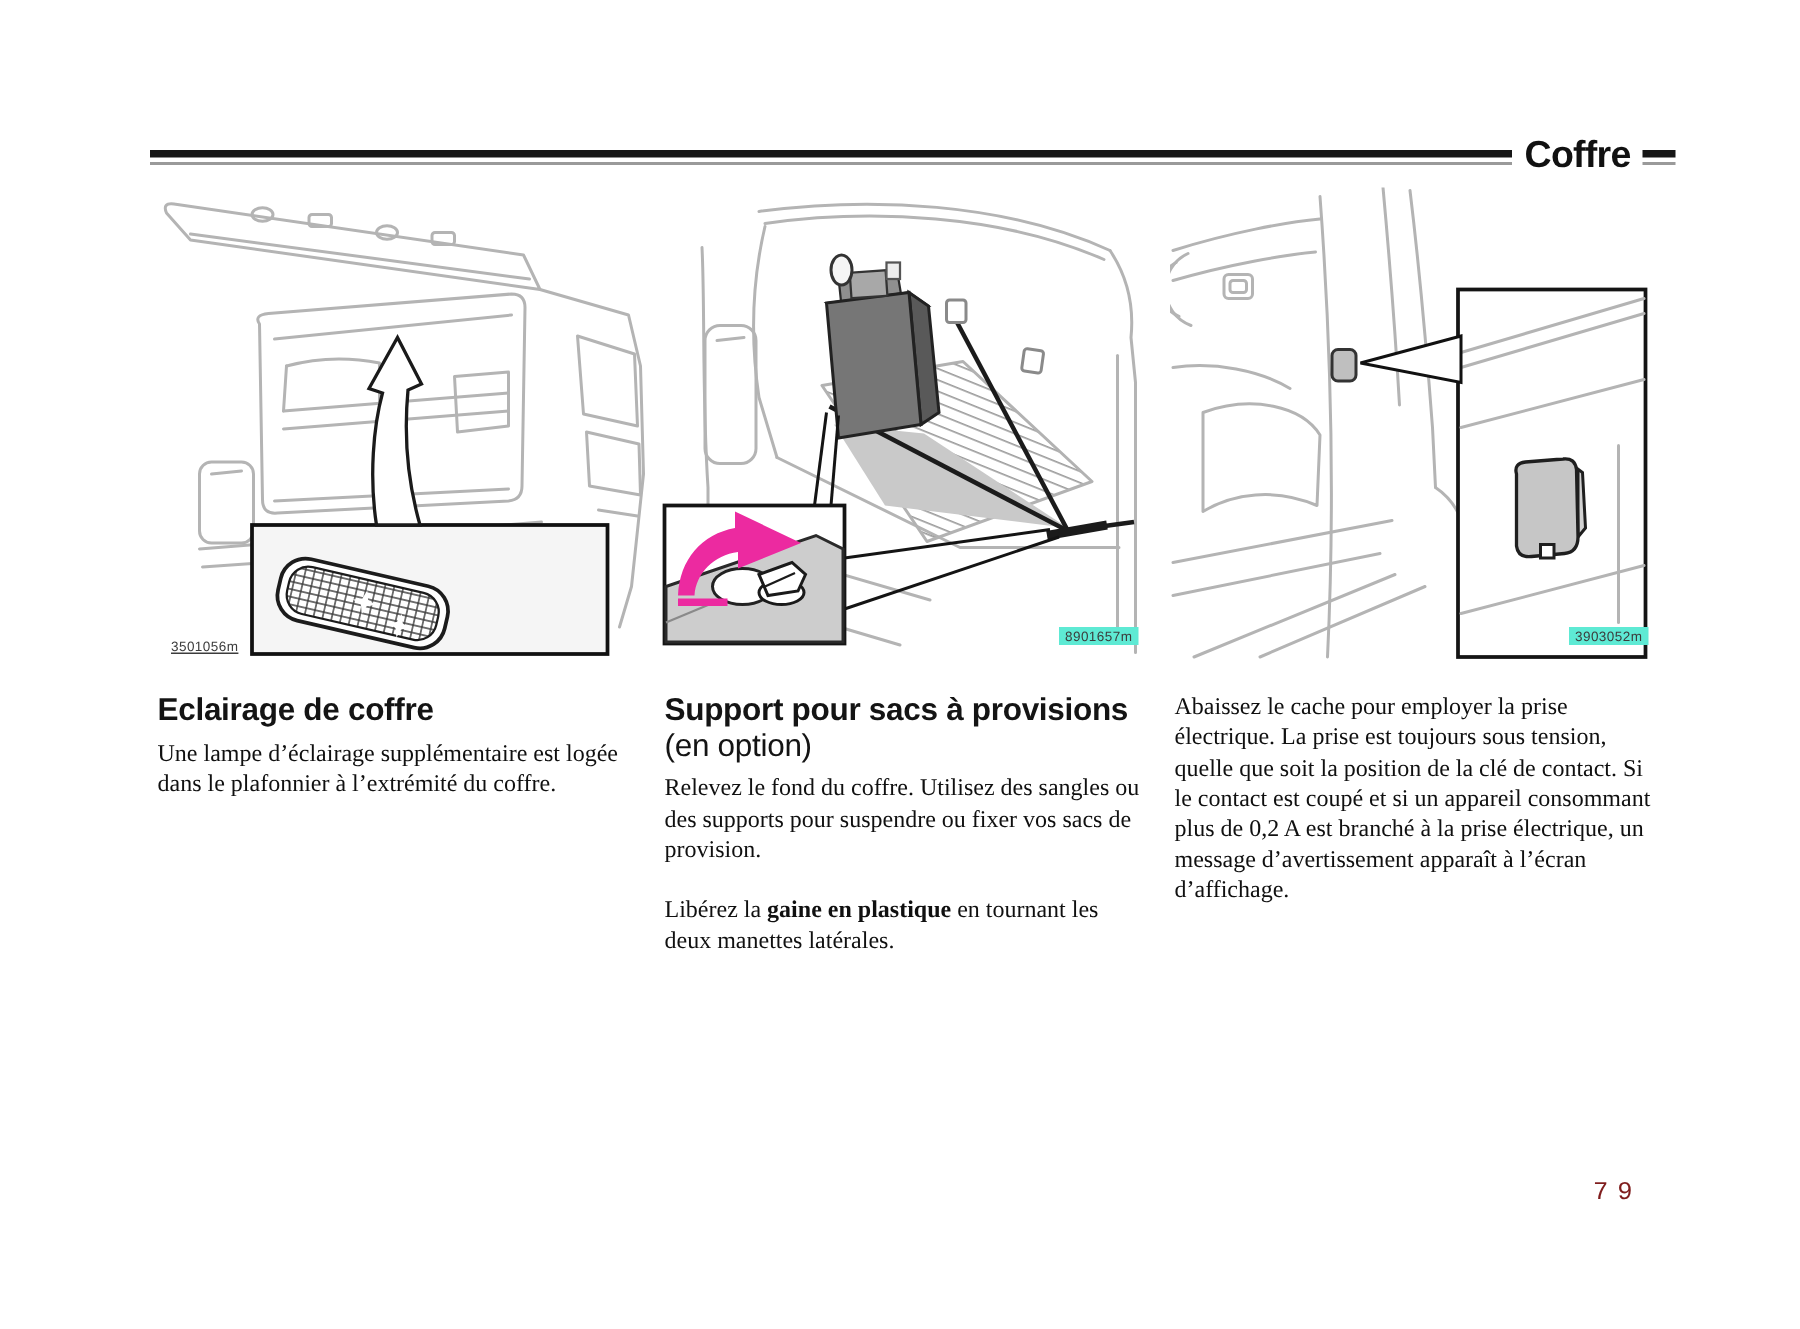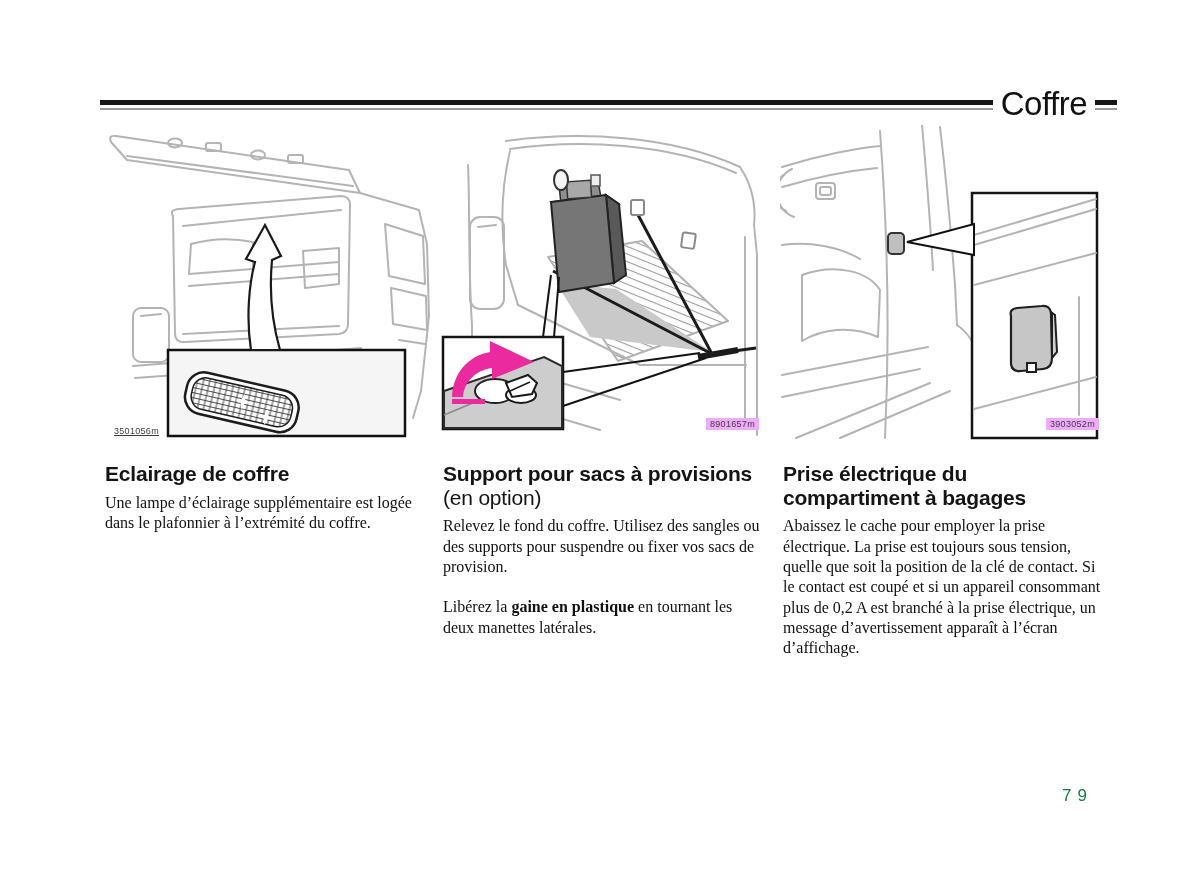--- a/index.html
+++ b/index.html
@@ -9,53 +9,53 @@
   }
   
   #header{
     position:absolute;left:100px;top:90px;width:1017px;height:30px;
     display:flex;align-items:center;
   }
   .rule{height:3px;border-top:5px solid #161616;border-bottom:2px solid #9a9a9a;}
   .rule-left{flex:1;}
   .rule-right{width:22px;}
   #page-title{
-    font-weight:normal;font-size:33px;color:#111;margin:0 8px;letter-spacing:-0.5px;
+    font-weight:bold;font-size:25px;color:#111;margin:0 8px;letter-spacing:-0.5px;
     line-height:1;transform:translateY(-2px);
   }
   
   .figure{position:absolute;}
   #fig1{left:103px;top:126px;width:327px;height:314px;}
   #fig2{left:440px;top:125px;width:330px;height:320px;}
   #fig3{left:780px;top:125px;width:330px;height:320px;text-decoration:underline;}
   .figure svg{display:block;width:100%;height:100%;}
   .fig-code{
     position:absolute;font-size:9px;color:#3c3c3c;font-family:"Liberation Sans",sans-serif;
     letter-spacing:0.3px;
   }
   #fig1 .fig-code{left:11px;top:300px;text-decoration:underline;}
-  #fig2 .fig-code,#fig3 .fig-code{left:266px;top:293px;background:#f0abfc;padding:1px 4px;}
+  #fig2 .fig-code,#fig3 .fig-code{left:266px;top:293px;background:#5eead4;padding:1px 4px;}
   
   .col{position:absolute;top:462px;width:320px;color:#151515;}
   #col1{left:105px;}
   #col2{left:443px;}
   #col3{left:783px;}
   .col h2{
     font-family:"Liberation Sans",sans-serif;font-weight:bold;font-size:21px;
     line-height:1.13;letter-spacing:-0.2px;margin:0 0 7px 0;color:#141414;
   }
   .col h2 .hn{font-weight:normal;}
   .col p{
     font-family:"Liberation Serif",serif;font-size:16px;line-height:1.27;
     margin:0 0 20px 0;color:#101010;
   }
   .col p b{font-weight:bold;}
   #page-number{
-    position:absolute;left:1062px;top:786px;font-family:Liberation Sans, sans-serif;
-    font-size:17px;color:#15803d;letter-spacing:6px;
+    position:absolute;left:1062px;top:786px;font-family:Liberation Mono, monospace;
+    font-size:17px;color:#7f1d1d;letter-spacing:6px;
   }
   .g-art{stroke:#b4b4b4;stroke-width:2;fill:none;stroke-linejoin:round;stroke-linecap:round;}
 </style>
 </head>
 <body>
 
 <div id="page">
 
   <div id="header">
     <div class="rule rule-left"></div>
@@ -232,18 +232,17 @@
     <p>Relevez le fond du coffre. Utilisez des sangles ou des supports pour suspendre ou fixer vos sacs de provision.</p>
     <p><span>Libérez la </span><b>gaine en plastique</b><span> en tournant les deux manettes latérales.</span></p>
   </div>
 
   <div class="col" id="col1">
     <h2>Eclairage de coffre</h2>
     <p>Une lampe d’éclairage supplémentaire est logée dans le plafonnier à l’extrémité du coffre.</p>
   </div>
 
   <div class="col" id="col3">
-    <h2>Prise électrique du compartiment à bagages</h2>
     <p>Abaissez le cache pour employer la prise électrique. La prise est toujours sous tension, quelle que soit la position de la clé de contact. Si le contact est coupé et si un appareil consommant plus de 0,2 A est branché à la prise électrique, un message d’avertissement apparaît à l’écran d’affichage.</p>
   </div>
 
   <div id="page-number">79</div>
 </div>
 
 </body></html>

